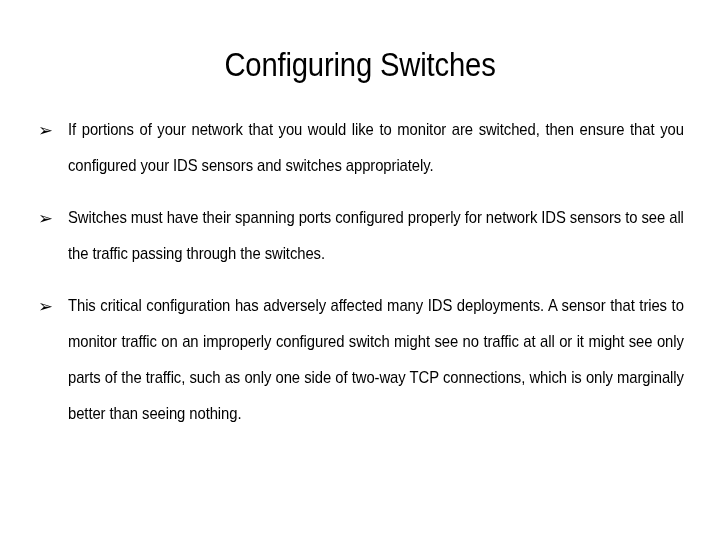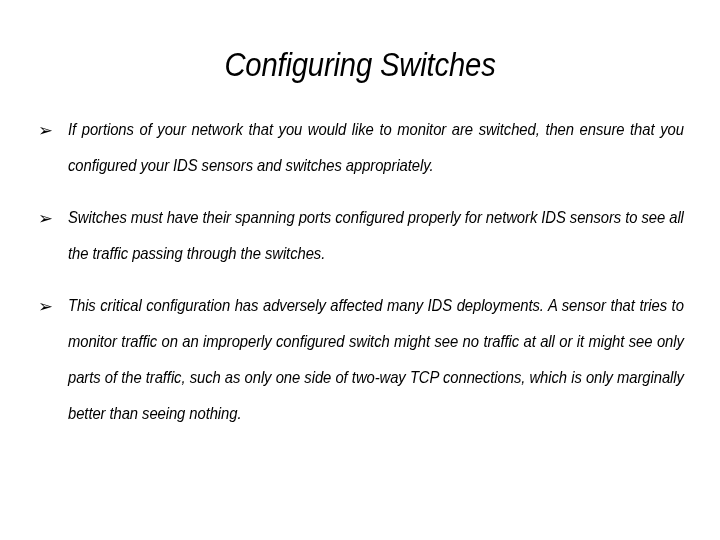--- a/index.html
+++ b/index.html
@@ -12,21 +12,20 @@
     background: #ffffff;
     font-family: "Liberation Sans", "DejaVu Sans", sans-serif;
     color: #000000;
     overflow: hidden;
   }
   .slide {
     position: relative;
     width: 720px;
     height: 540px;
     box-sizing: border-box;
-    font-style: italic;
   }
   .slide-title {
     position: absolute;
     top: 42px;
     left: 0;
     width: 720px;
     text-align: center;
     font-size: 34px;
     line-height: 44px;
     font-weight: 400;

